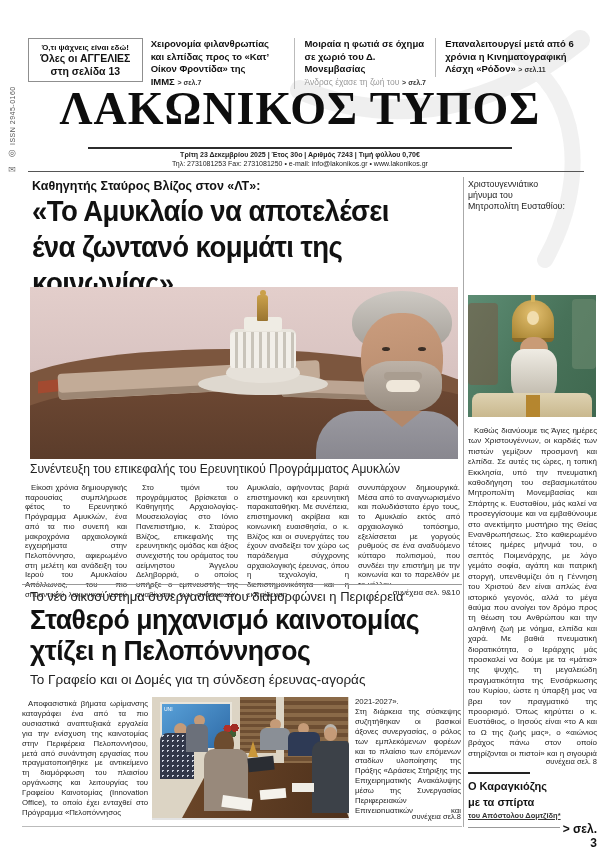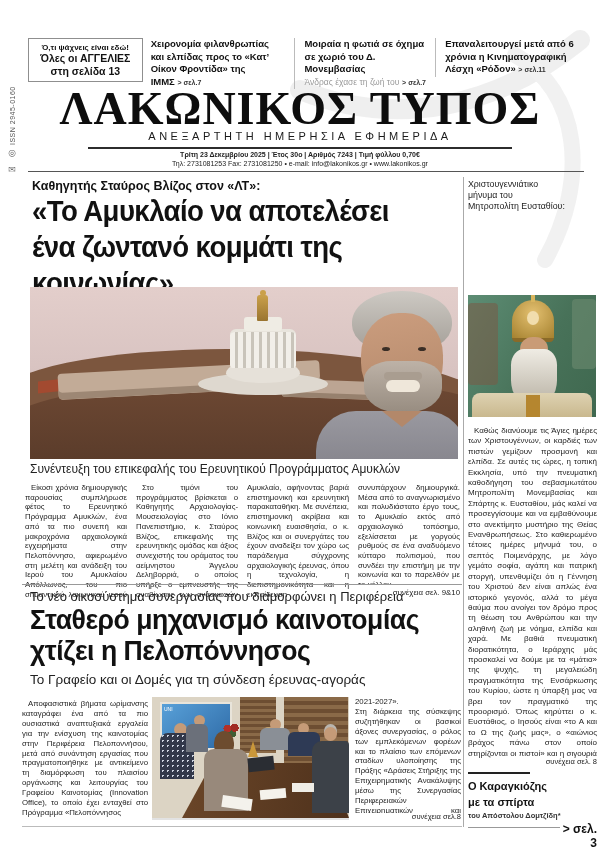--- a/index.html
+++ b/index.html
@@ -53,21 +53,21 @@
   .meet-photo{left:152px;top:697px;width:197px;height:121px;overflow:hidden;background:#dcd4c4;border-bottom:2px solid #e2e2e2;}
   
   .rail-div{left:463px;top:177px;width:1px;height:650px;background:#aaa;}
   .rail-kicker{left:468px;top:179px;width:129px;font-size:8.8px;line-height:11px;color:#222;}
   .rail-head{left:468px;top:214px;width:129px;font-size:10.8px;font-weight:bold;line-height:13.4px;}
   .rail-photo{left:468px;top:295px;width:128px;height:122px;overflow:hidden;background:#4a7560;}
   .rail-body{left:468px;top:426px;width:129px;height:334px;overflow:hidden;font-size:8px;line-height:10.4px;color:#1c1c1c;}
   .rail-cont{left:468px;top:757px;width:129px;text-align:right;font-size:7.5px;color:#1c1c1c;}
   .op-rule{left:468px;top:772px;width:62px;height:2px;background:#222;}
   .op-title{left:468px;top:779px;width:129px;font-size:11px;font-weight:700;line-height:15.5px;}
-  .op-author{left:468px;top:811px;width:129px;font-size:7.5px;font-weight:bold;color:#333;}
+  .op-author{left:468px;top:811px;width:129px;font-size:7.5px;font-weight:bold;color:#333;text-decoration:underline;}
   .op-line{left:468px;top:827px;width:92px;height:1px;background:#999;}
   .op-page{left:560px;top:822px;width:37px;font-size:12px;font-weight:bold;text-align:right;}
   
   .wm{left:280px;top:10px;width:320px;height:270px;opacity:.55;pointer-events:none;}
   
   .ph{position:absolute;}
 </style>
 </head>
 <body>
 
@@ -99,21 +99,20 @@
       <span class="tsub">Άνδρας έχασε τη ζωή του</span>
       <span class="pgref">&gt; σελ.7</span>
     </div>
     <div class="tz t4">
       <span>Επαναλειτουργεί μετά από 6 χρόνια η Κινηματογραφική Λέσχη «Ρόδον»</span>
       <span class="pgref">&gt; σελ.11</span>
     </div>
   </div>
 
   <div class="abs mast-title">ΛΑΚΩΝΙΚΟΣ ΤΥΠΟΣ</div>
-  <div class="abs mast-sub">ΑΝΕΞΑΡΤΗΤΗ ΗΜΕΡΗΣΙΑ ΕΦΗΜΕΡΙΔΑ</div>
   <div class="abs rule1"></div>
   <div class="abs dl1">Τρίτη 23 Δεκεμβρίου 2025 | Έτος 30ο | Αριθμός 7243 | Τιμή φύλλου 0,70€</div>
   <div class="abs dl2">Τηλ: 2731081253 Fax: 2731081250 • e-mail: info@lakonikos.gr • www.lakonikos.gr</div>
   <div class="abs rule2"></div>
 
   <div class="abs lead-kicker">Καθηγητής Σταύρος Βλίζος στον «ΛΤ»:</div>
   <div class="abs lead-head">
     <span class="cond pre">«Το Αμυκλαίο να αποτελέσει
 ένα ζωντανό κομμάτι της κοινωνίας»</span>
   </div>

